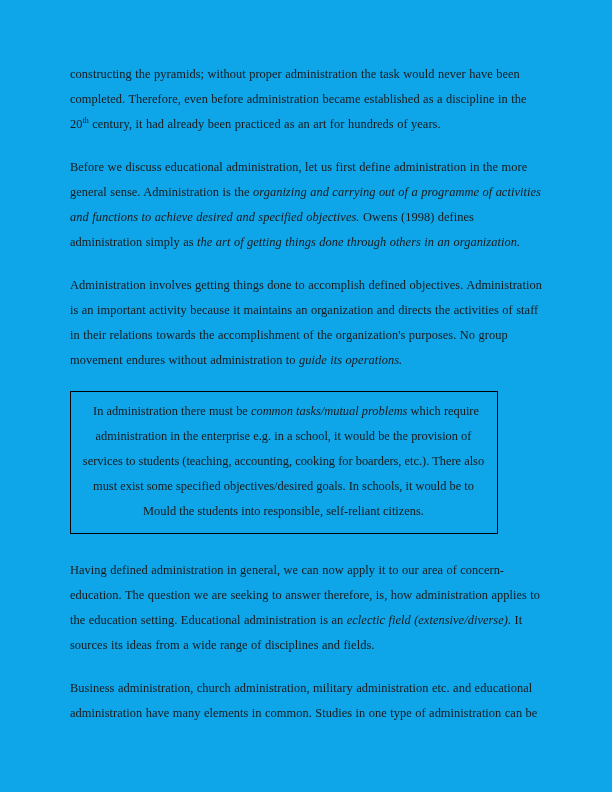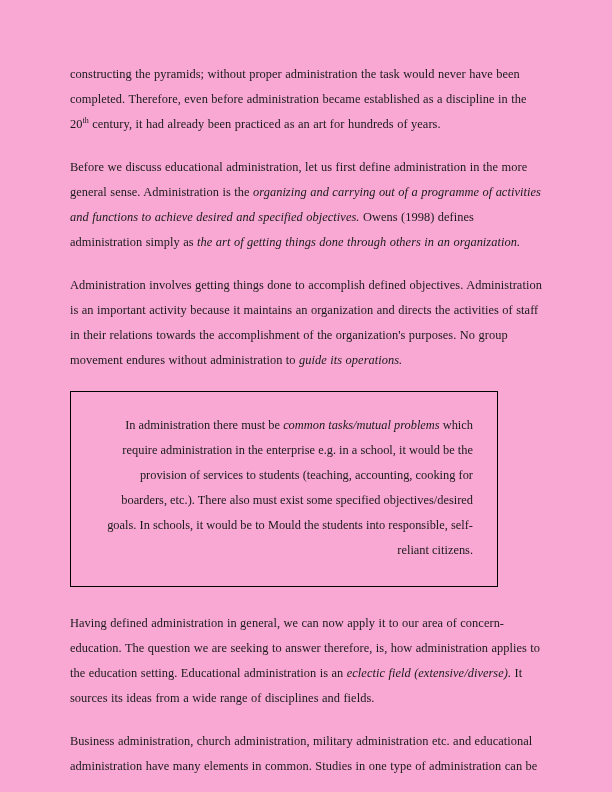--- a/index.html
+++ b/index.html
@@ -4,21 +4,21 @@
 <style>
   html, body {
     margin: 0;
     padding: 0;
     background: #ffffff;
   }
   .page {
     position: relative;
     width: 612px;
     height: 792px;
-    background: #f9a8d4;
+    background: #0ea5e9;
     box-sizing: border-box;
     font-family: "Liberation Serif", "DejaVu Serif", serif;
     color: #1a1a1a;
     overflow: hidden;
   }
   .content {
     position: absolute;
     left: 70px;
     top: 62px;
     width: 474px;
@@ -49,24 +49,24 @@
     letter-spacing: 0.2px;
   }
   .note-box {
     border: 1px solid #000000;
     box-sizing: border-box;
     width: 428px;
     padding: 7px 10px 9px 9px;
     margin: 0 0 24px 0;
   }
   .note-box p {
-    margin: 14px;
+    margin: 0;
     font-size: 12.4px;
     line-height: 25px;
-    text-align: right;
+    text-align: center;
   }
   .note-box .firstline-indent {
     padding-left: 5px;
   }
   .section-heading {
     margin: 20px 0 16px 5px;
     font-size: 12.4px;
     line-height: 25px;
     font-weight: bold;
     letter-spacing: 0.2px;

